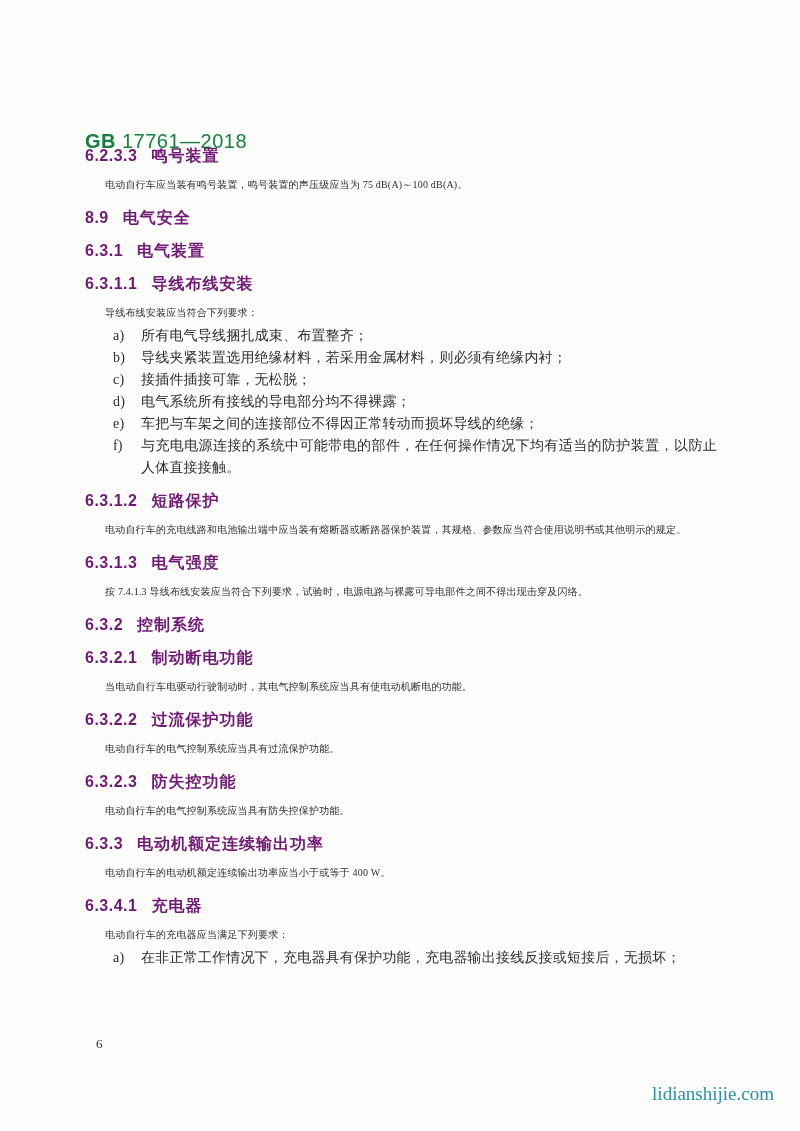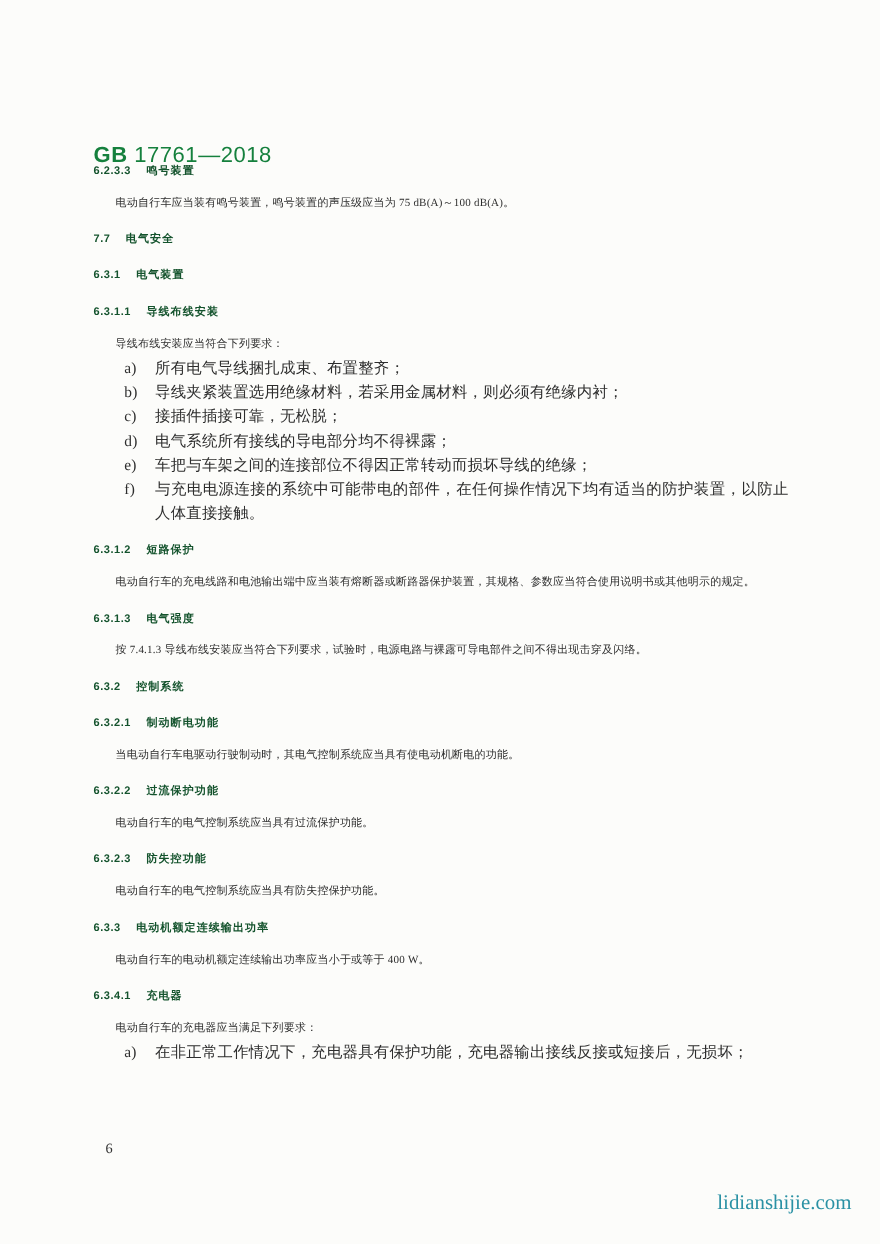--- a/index.html
+++ b/index.html
@@ -33,24 +33,24 @@
   
   .content {
     position: absolute;
     left: 85px;
     top: 0;
     width: 632px;
   }
   .hd {
     font-family: "Liberation Sans", "DejaVu Sans", sans-serif;
     font-weight: bold;
-    font-size: 10px;
+    font-size: 16px;
     line-height: 23px;
     margin-top: 10px;
-    color: #14532d;
+    color: #701a75;
   }
   .hd.first { margin-top: 144px; }
   .hd .num { margin-right: 14px; letter-spacing: 0.5px; }
   .hd .ttl { letter-spacing: 1px; }
   .para {
     font-size: 10px;
     line-height: 23px;
     margin-top: 6px;
     text-indent: 2em;
     text-align: justify;
@@ -97,21 +97,21 @@
   </div>
 
   <main class="content">
 
     <h3 class="hd first">
       <span class="num">6.2.3.3</span><span class="ttl">鸣号装置</span>
     </h3>
     <p class="para">电动自行车应当装有鸣号装置，鸣号装置的声压级应当为 75 dB(A)～100 dB(A)。</p>
 
     <h3 class="hd">
-      <span class="num">7.7</span><span class="ttl">电气安全</span>
+      <span class="num">8.9</span><span class="ttl">电气安全</span>
     </h3>
 
     <h3 class="hd">
       <span class="num">6.3.1</span><span class="ttl">电气装置</span>
     </h3>
 
     <h3 class="hd">
       <span class="num">6.3.1.1</span><span class="ttl">导线布线安装</span>
     </h3>
     <p class="para">导线布线安装应当符合下列要求：</p>

